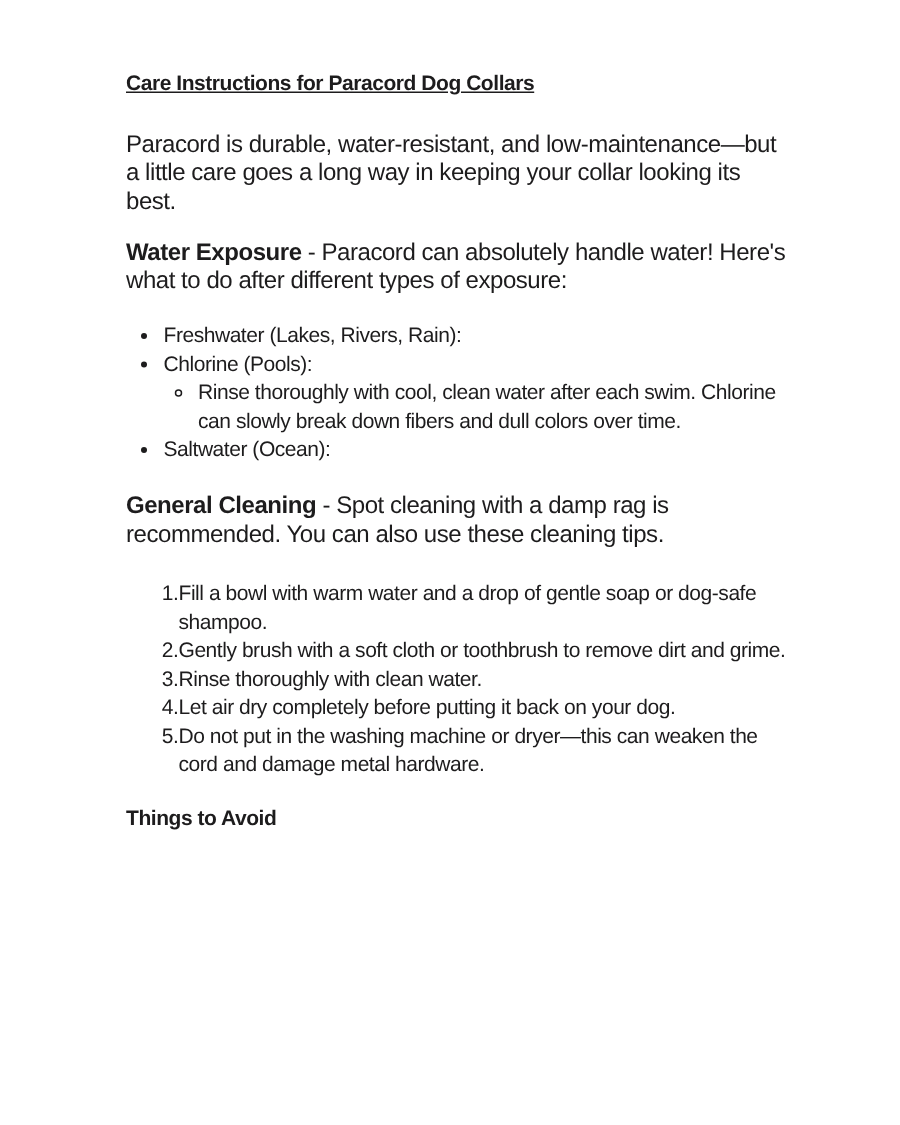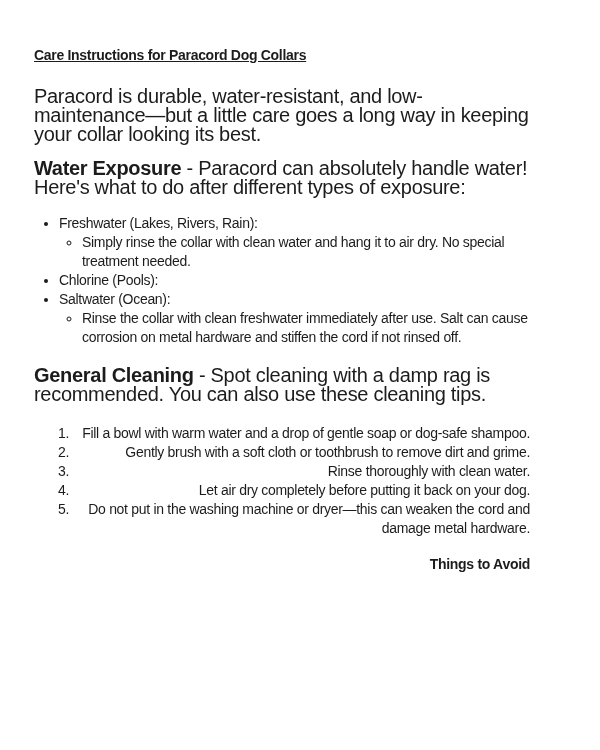--- a/index.html
+++ b/index.html
@@ -11,33 +11,33 @@
     height: 750px;
     background: #ffffff;
     font-family: "Liberation Sans", "DejaVu Sans", sans-serif;
     color: #1d1c1d;
     overflow: hidden;
   }
   .page {
     box-sizing: border-box;
     width: 600px;
     height: 750px;
-    padding: 46px 70px 0 34px;
+    padding: 46px 70px 0 84px;
     background: #ffffff;
   }
   .title {
     font-size: 14px;
     font-weight: bold;
     text-decoration: underline;
     letter-spacing: -0.3px;
     line-height: 19px;
     margin: 0 0 22px 0;
   }
   .para {
-    font-size: 20px;
+    font-size: 16px;
     letter-spacing: -0.3px;
     line-height: 19px;
     margin: 0 0 15px 0;
   }
   .para.water { margin-bottom: 17px; }
   .para.general { margin-bottom: 20px; }
   .para b, .para strong { font-weight: bold; text-align: right; }
   ul.ul-l1 {
     list-style-type: disc;
     margin: 0 0 19px 0;
@@ -54,63 +54,58 @@
   ul.ul-l1 > li, ul.ul-l2 > li, ol.ol-steps > li {
     line-height: 19px;
   }
   ol.ol-steps {
     list-style-type: decimal;
     margin: 0 0 17px 0;
     padding: 0 0 0 35px;
     font-size: 14px;
     letter-spacing: -0.3px;
     line-height: 19px;
-    text-align: right;
   }
   ol.ol-steps > li::marker {
     content: counter(list-item) ".";
   }
   .heading-only {
     font-size: 14px;
     font-weight: bold;
     letter-spacing: -0.3px;
     line-height: 19px;
     margin: 0;
-    text-align: right;
   }
   ul.ul-avoid {
     margin-bottom: 0;
   }
 </style>
 </head>
 <body>
 
 <div class="page">
 
   <h1 class="title">Care Instructions for Paracord Dog Collars</h1>
 
   <p class="para">Paracord is durable, water-resistant, and low-maintenance—but a little care goes a long way in keeping your collar looking its best.</p>
 
   <p class="para water"><strong>Water Exposure</strong><span> - Paracord can absolutely handle water! Here's what to do after different types of exposure:</span></p>
 
   <ul class="ul-l1">
     <li>
       <span>Freshwater (Lakes, Rivers, Rain):</span>
+    </li>
+    <li>
+      <span>Chlorine (Pools):</span>
       <ul class="ul-l2">
-        <li><span>Simply rinse the collar with clean water and hang it to air dry. No special treatment needed.</span></li>
+        <li><span>Rinse thoroughly with cool, clean water after each swim. Chlorine can slowly break down fibers and dull colors over time.</span></li>
       </ul>
     </li>
     <li>
-      <span>Chlorine (Pools):</span>
-    </li>
-    <li>
       <span>Saltwater (Ocean):</span>
-      <ul class="ul-l2">
-        <li><span>Rinse the collar with clean freshwater immediately after use. Salt can cause corrosion on metal hardware and stiffen the cord if not rinsed off.</span></li>
-      </ul>
     </li>
   </ul>
 
   <p class="para general"><strong>General Cleaning</strong><span> - Spot cleaning with a damp rag is recommended. You can also use these cleaning tips.</span></p>
 
   <ol class="ol-steps">
     <li><span>Fill a bowl with warm water and a drop of gentle soap or dog-safe shampoo.</span></li>
     <li><span>Gently brush with a soft cloth or toothbrush to remove dirt and grime.</span></li>
     <li><span>Rinse thoroughly with clean water.</span></li>
     <li><span>Let air dry completely before putting it back on your dog.</span></li>

